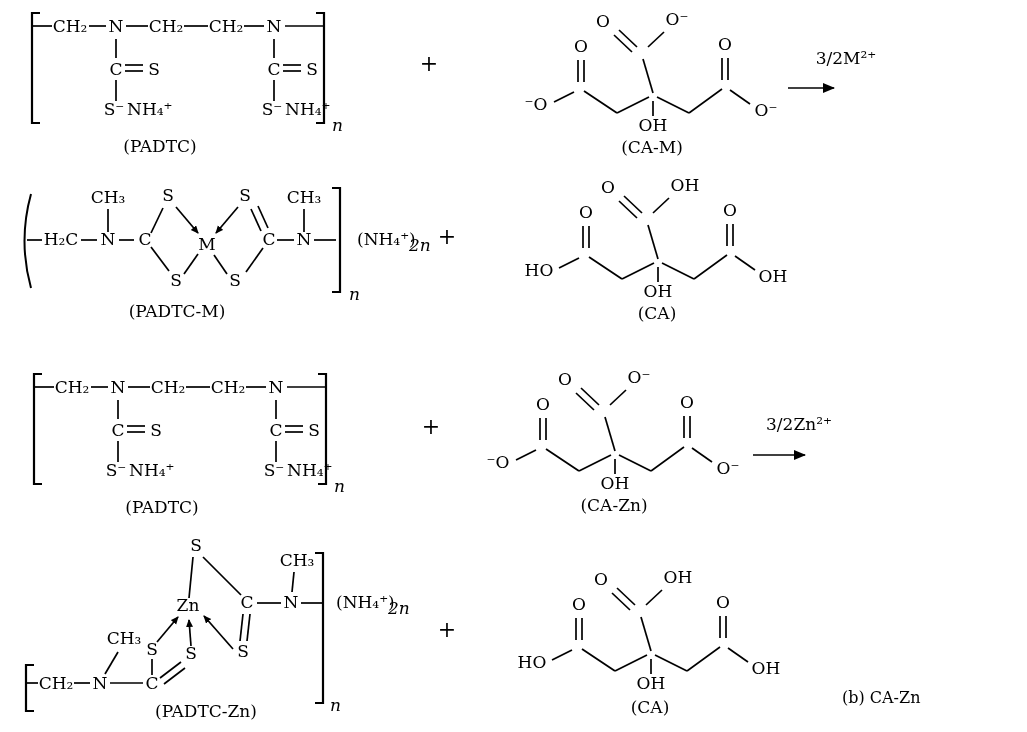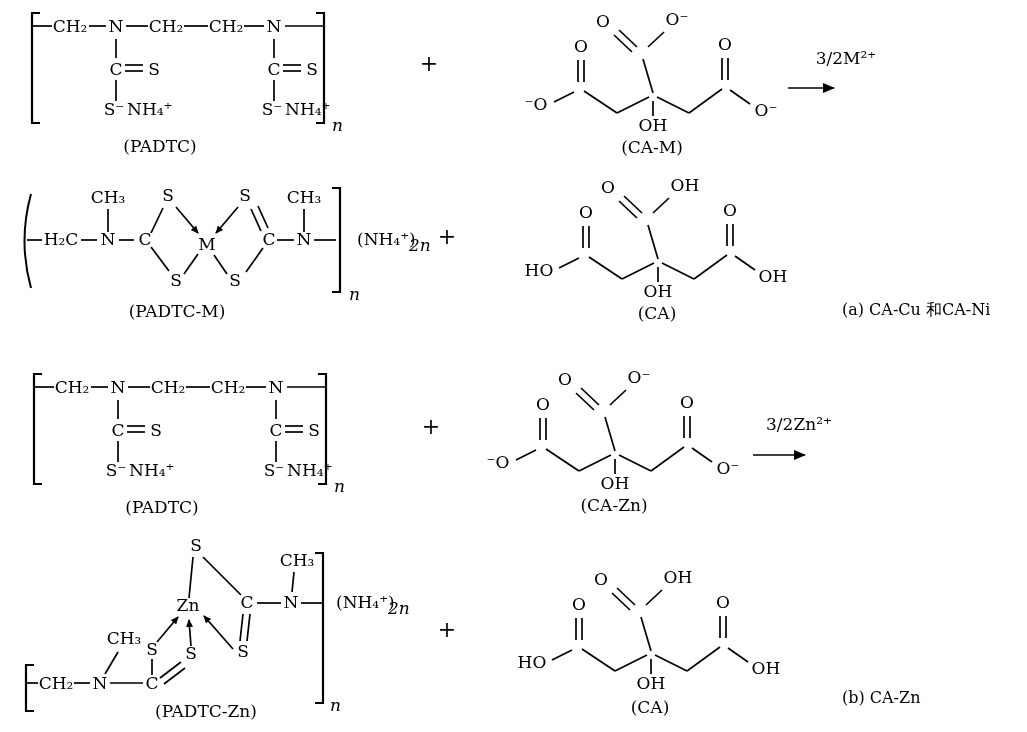--- a/index.html
+++ b/index.html
@@ -169,21 +169,20 @@
     <text class="tc" x="113" y="27">O</text>
     <text class="tc" x="190" y="25">OH</text>
     <text class="tc" x="91" y="52">O</text>
     <text class="tc" x="44" y="110">HO</text>
     <text class="tc" x="235" y="50">O</text>
     <text class="tc" x="278" y="116">OH</text>
     <text class="tc" x="163" y="131">OH</text>
     <text class="tc cap" x="162" y="153">(CA)</text>
   </svg>
 
-  <div class="footnote" style="left:842px;top:300px">(a) CA-Cu 和CA-Ni</div>
 
   <svg style="left:10px;top:363px" width="365" height="160" viewBox="0 0 365 160">
     <g>
       <polyline class="bracket" points="32,11 24,11 24,121 32,121"></polyline>
       <polyline class="bracket" points="308,11 316,11 316,121 308,121"></polyline>
       <line x1="24" y1="24" x2="44" y2="24"></line>
       <line x1="81" y1="24" x2="98" y2="24"></line>
       <line x1="118" y1="24" x2="140" y2="24"></line>
       <line x1="176" y1="24" x2="200" y2="24"></line>
       <line x1="236" y1="24" x2="256" y2="24"></line>

